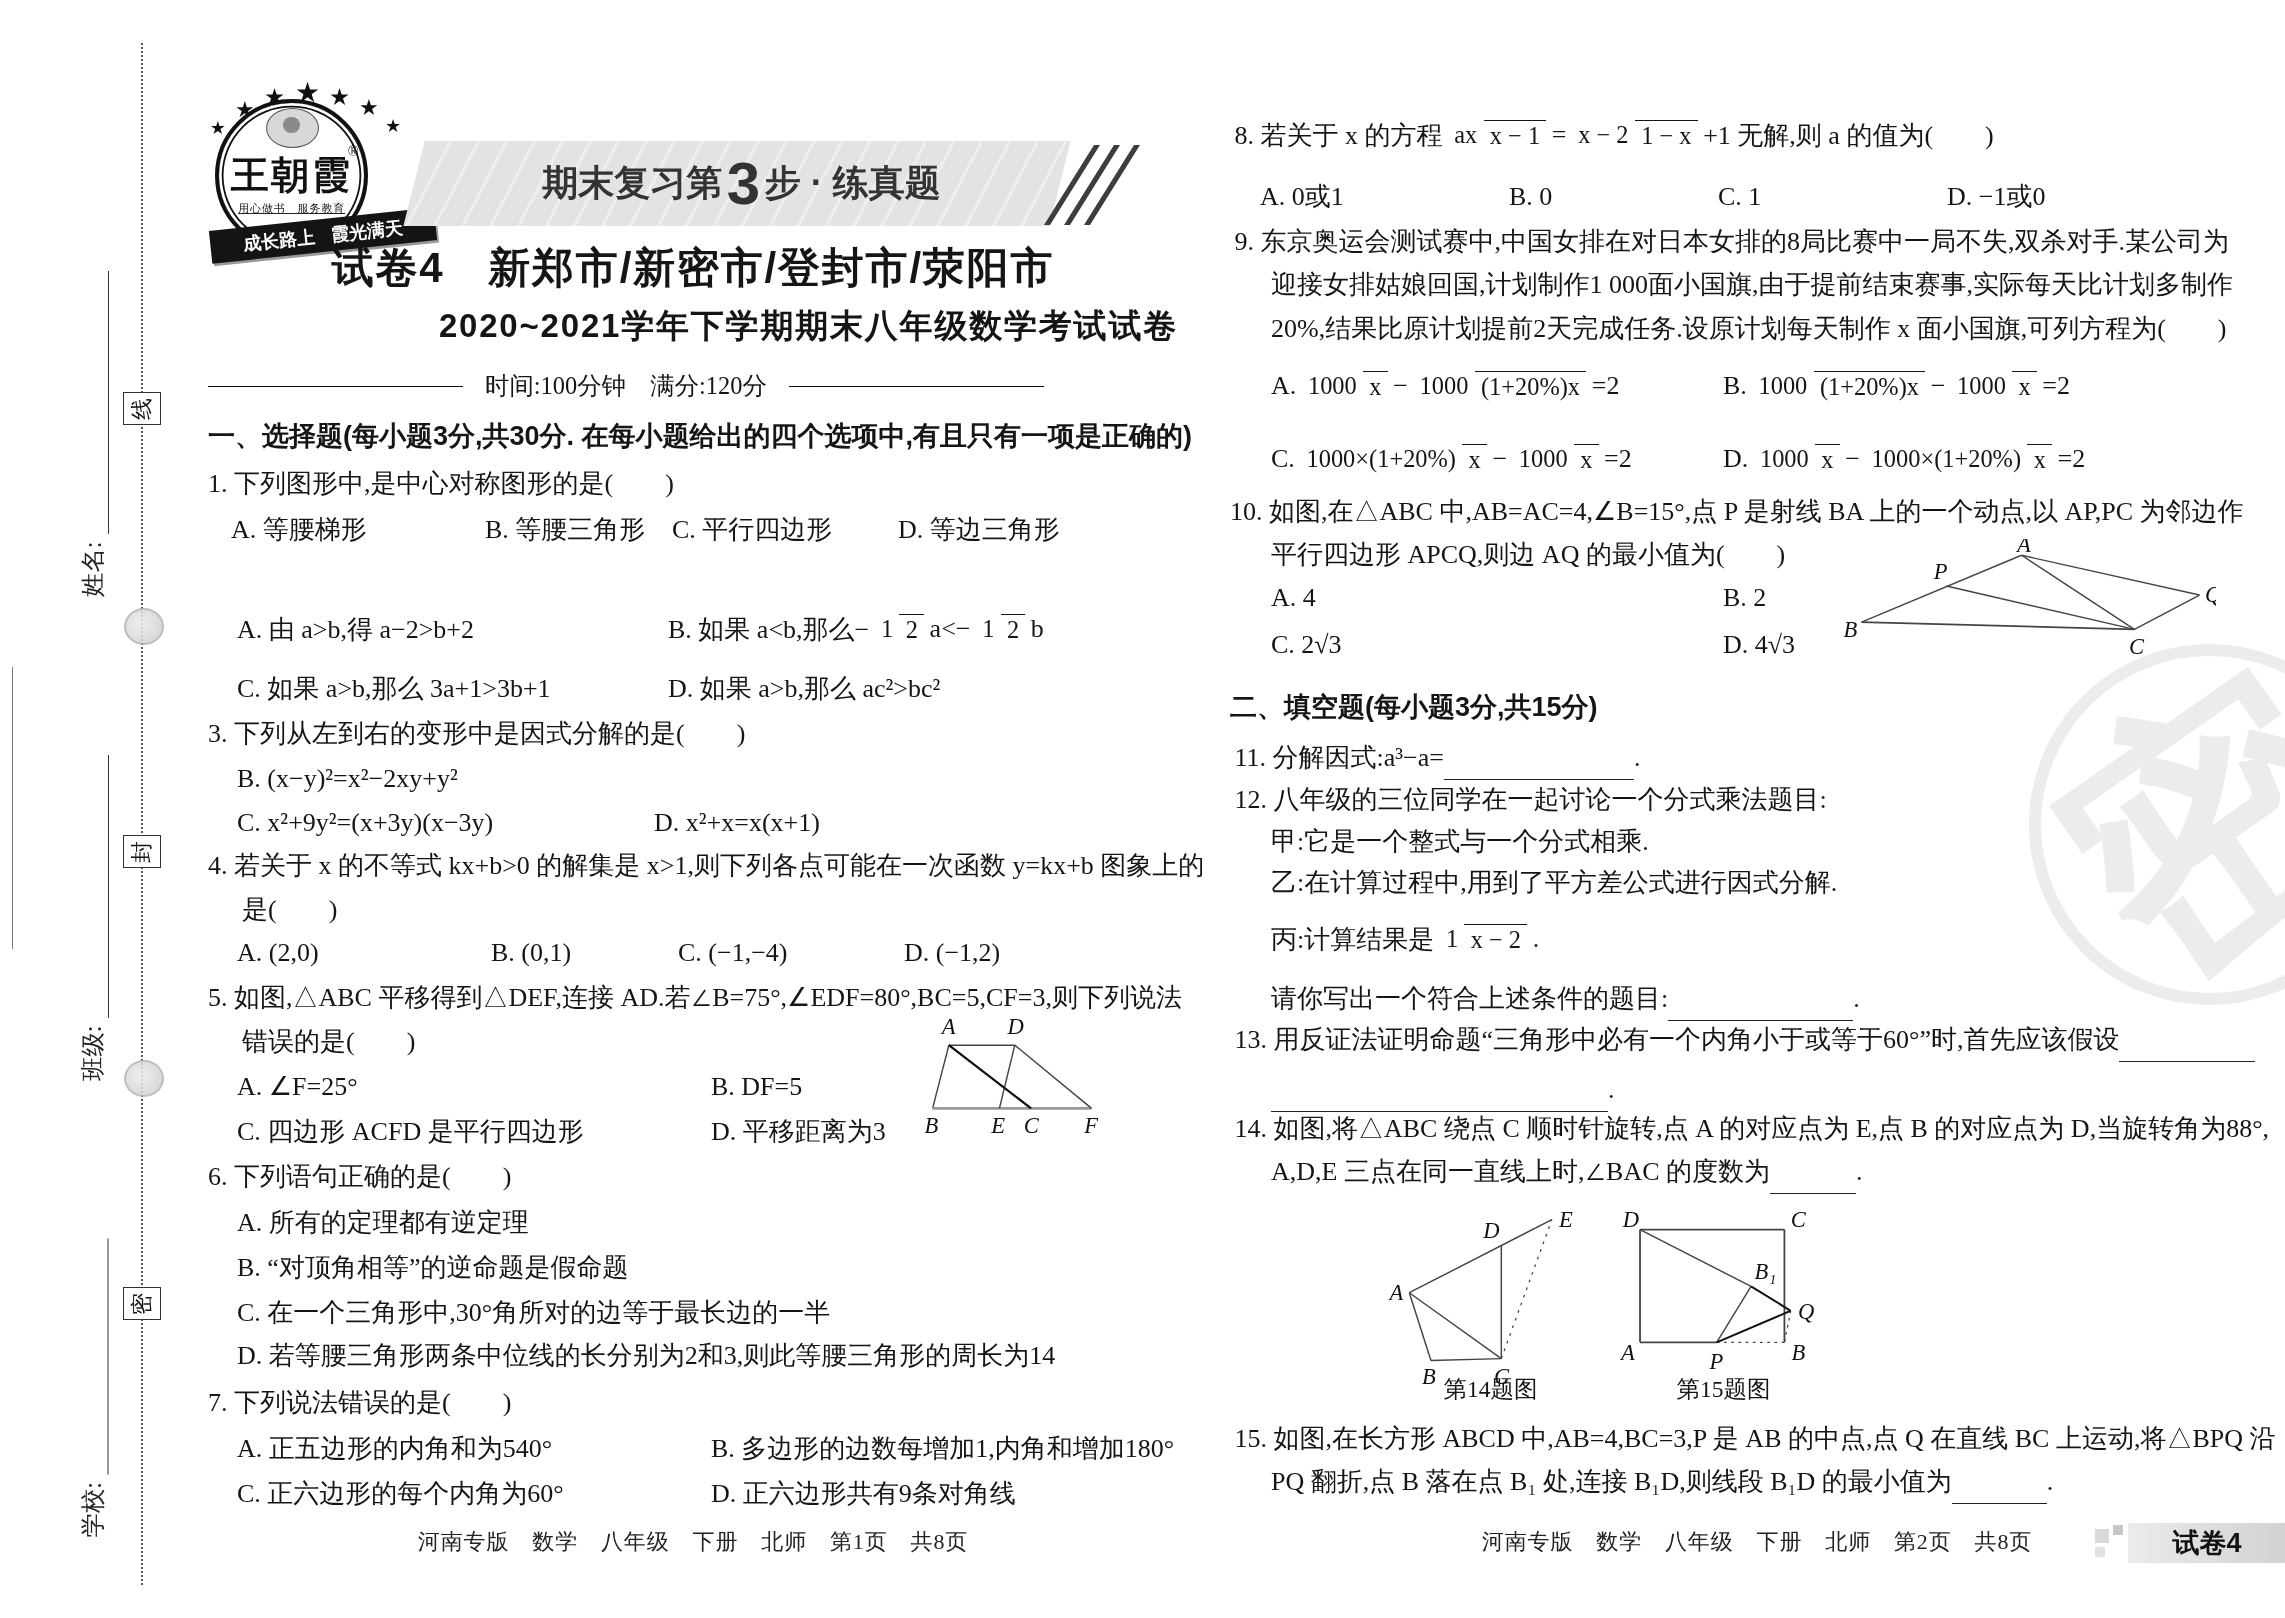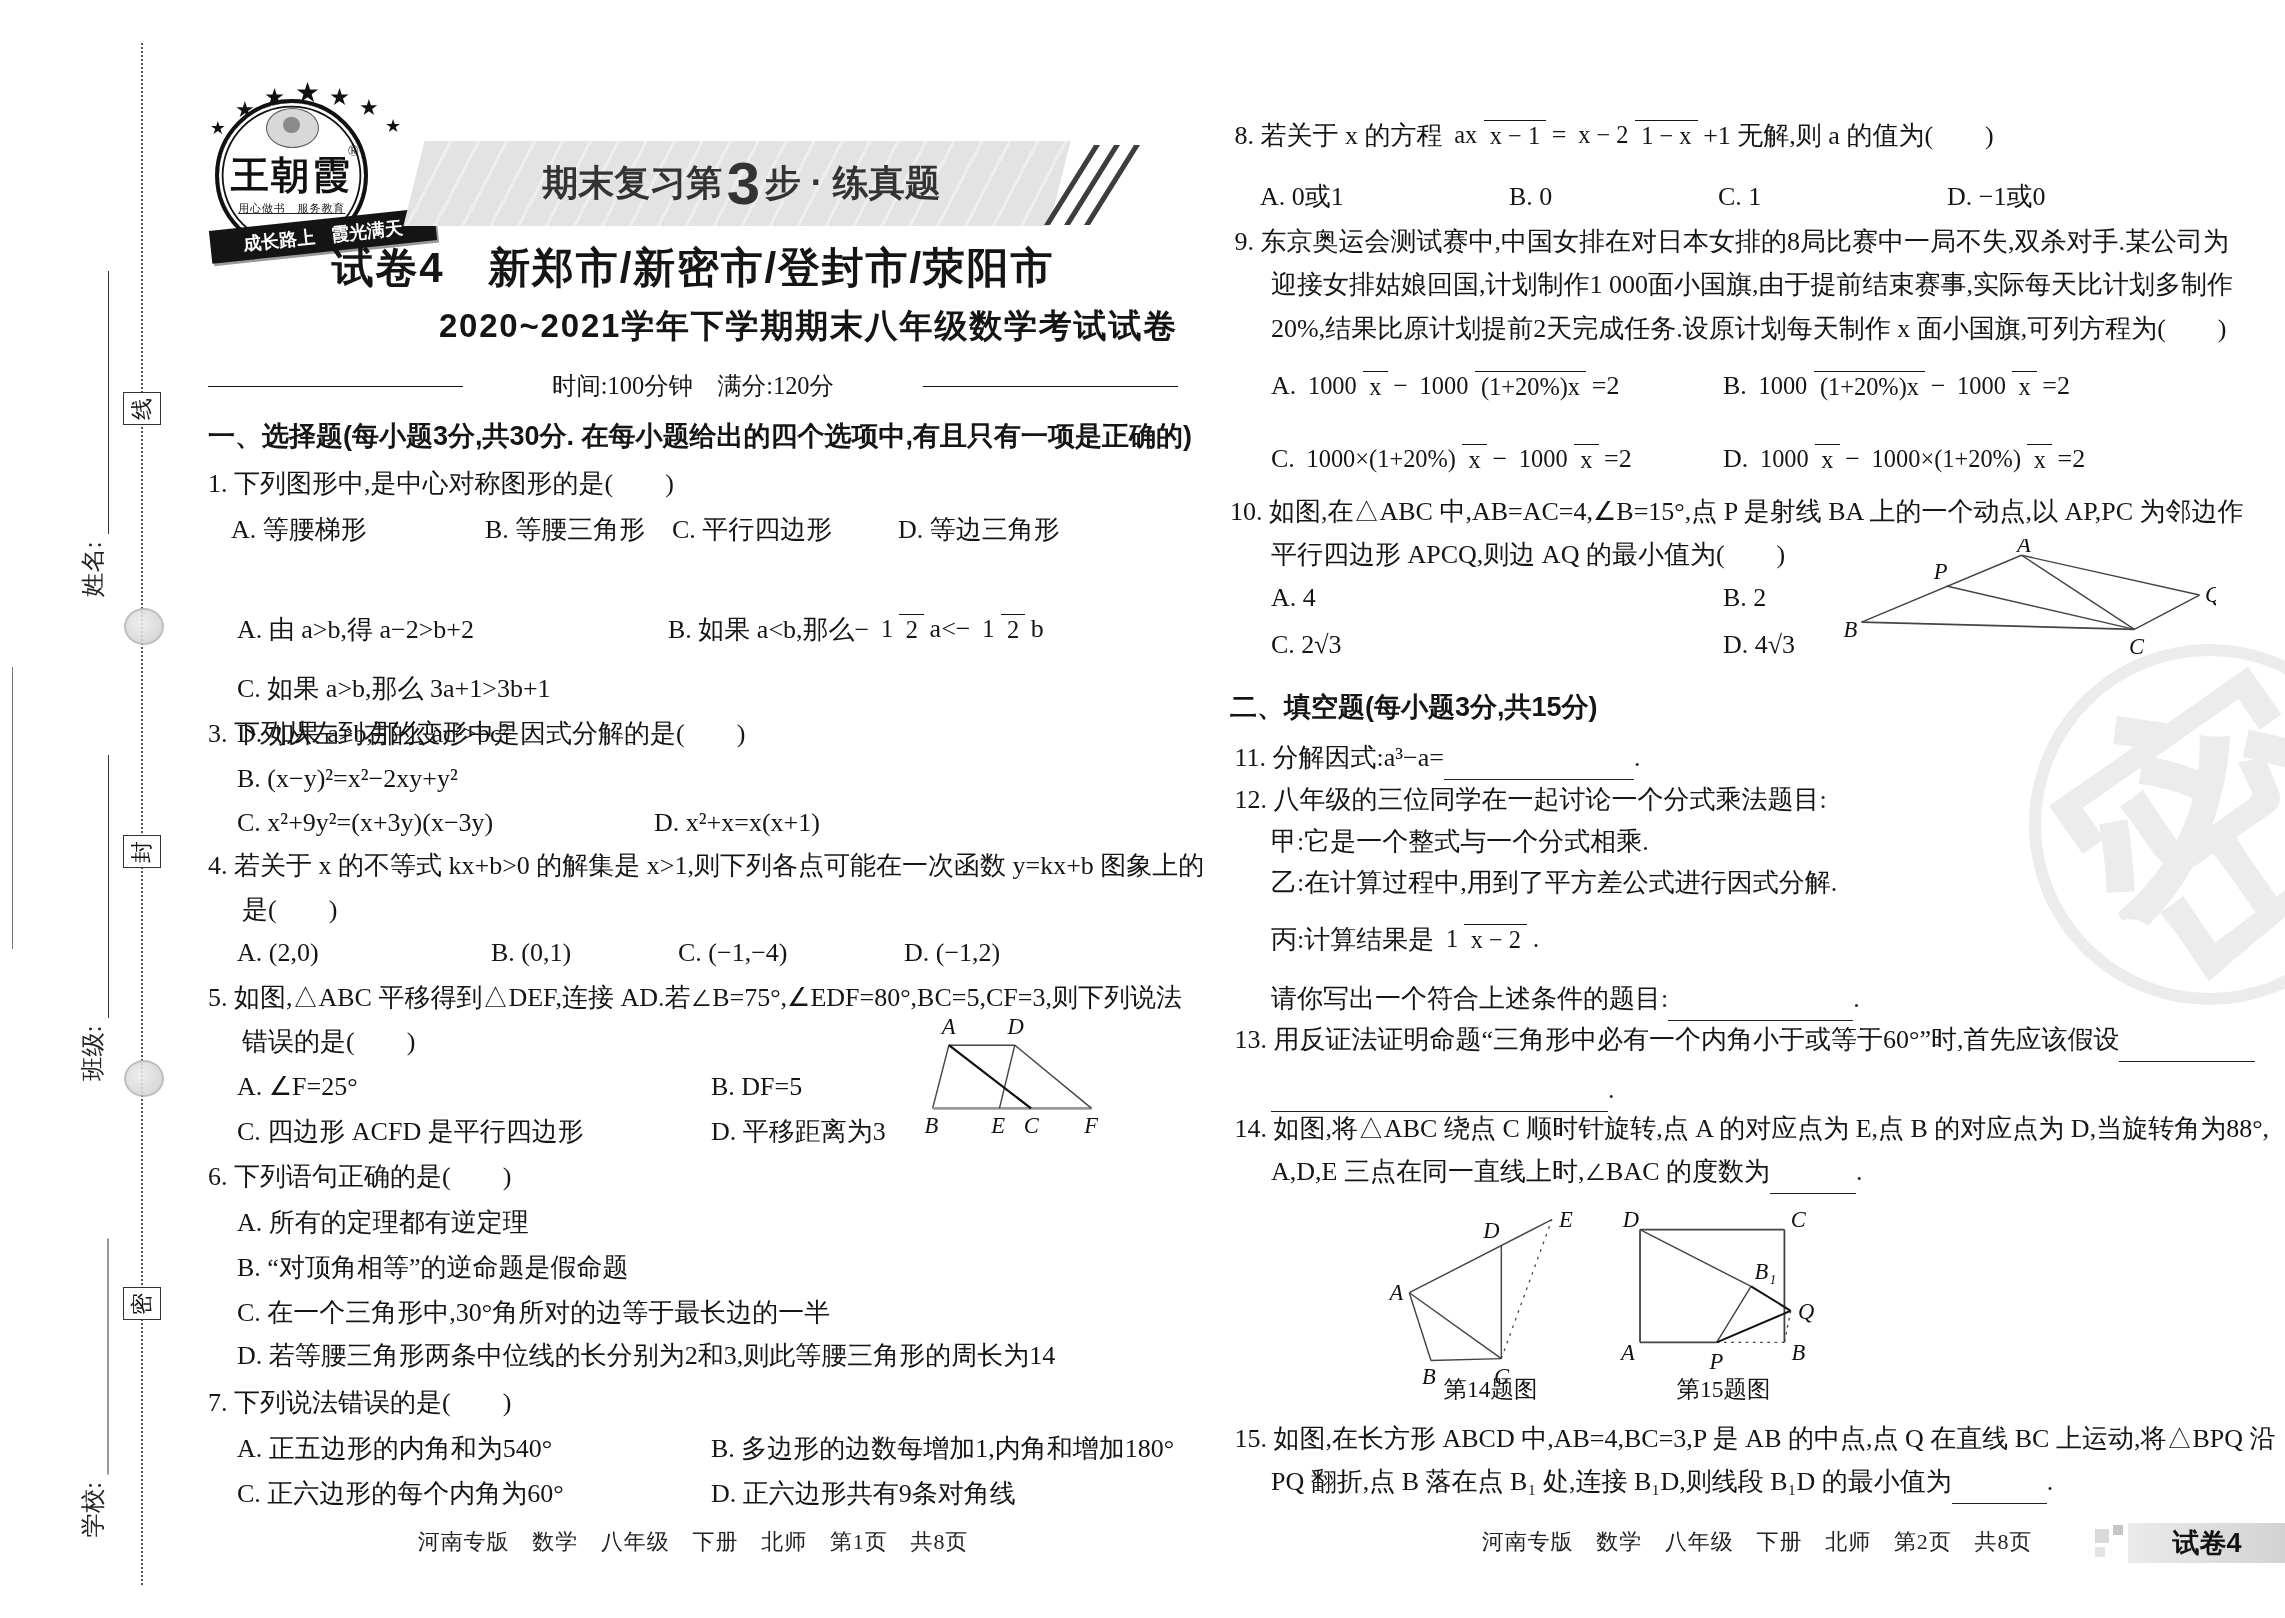--- a/index.html
+++ b/index.html
@@ -67,21 +67,21 @@
     background-image:repeating-linear-gradient(105deg, transparent 0 23.5px, #eeeeee 23.5px 27px);}
   .bannertext{position:absolute;left:226px;top:141px;width:615px;height:85px;display:flex;align-items:center;
     justify-content:center;font-family:"Liberation Sans",sans-serif;font-weight:bold;color:#333;font-size:36px;}
   .bannertext .bignum{font-size:60px;line-height:1;margin:0 4.5px;}
   .slash{position:absolute;top:145px;width:6.3px;height:80px;background:#3d3d3d;transform:skewX(-32deg);}
   .sl1{left:861px;} .sl2{left:881px;} .sl3{left:901px;}
   .title{position:absolute;left:0;width:100%;top:241px;text-align:center;font-family:"Liberation Sans",sans-serif;
     font-weight:bold;font-size:42px;letter-spacing:1.8px;line-height:54px;height:54px;white-space:nowrap;}
   .subtitle{position:absolute;left:0;width:100%;top:302px;text-align:right;font-family:"Liberation Sans",sans-serif;
     font-weight:bold;font-size:33px;letter-spacing:1.8px;line-height:47px;height:47px;white-space:nowrap;}
-  .meta{position:absolute;left:0;width:100%;top:367px;display:flex;align-items:center;justify-content:space-between;
+  .meta{position:absolute;left:0;width:100%;top:367px;display:flex;align-items:center;justify-content:flex-start;
     gap:22px;font-size:24.4px;height:38px;}
   .meta .rule{width:255px;border-top:1.8px solid #111;height:0;}
   .pgfooter{position:absolute;left:0;width:100%;top:1525px;text-align:center;font-size:22px;color:#222;
     line-height:33px;height:33px;letter-spacing:0.9px;}
   
   svg text{font-family:"Liberation Serif",serif;font-style:italic;font-size:25px;fill:#111;}
   .figcap{position:absolute;text-align:center;font-size:23.5px;line-height:33px;height:33px;}
   
   .wm{position:absolute;left:2029px;top:644px;width:337px;height:337px;border:12.7px solid #ececec;border-radius:50%;
     display:flex;align-items:center;justify-content:center;z-index:0;}
@@ -187,21 +187,21 @@
           <span class="fd">2</span>
         </span>
       <span>a&lt;−</span>
       <span class="frac">
           <span class="fn">1</span>
           <span class="fd">2</span>
         </span>
       <span>b</span>
     </span>
   </div>
-  <div class="orow" style="top:666px;left:29px;flex-direction:column;">
+  <div class="orow" style="top:666px;left:29px;">
     <span style="width:431px;">C. 如果 a&gt;b,那么 3a+1&gt;3b+1</span>
     <span>D. 如果 a&gt;b,那么 ac²&gt;bc²</span>
   </div>
 
   <div class="ln" style="top:711px;">3. 下列从左到右的变形中是因式分解的是(　　)</div>
   <div class="orow r2q3" style="top:756px;left:29px;">
     <span>B. (x−y)²=x²−2xy+y²</span>
   </div>
   <div class="orow r2q3" style="top:800px;left:29px;">
     <span>C. x²+9y²=(x+3y)(x−3y)</span>

